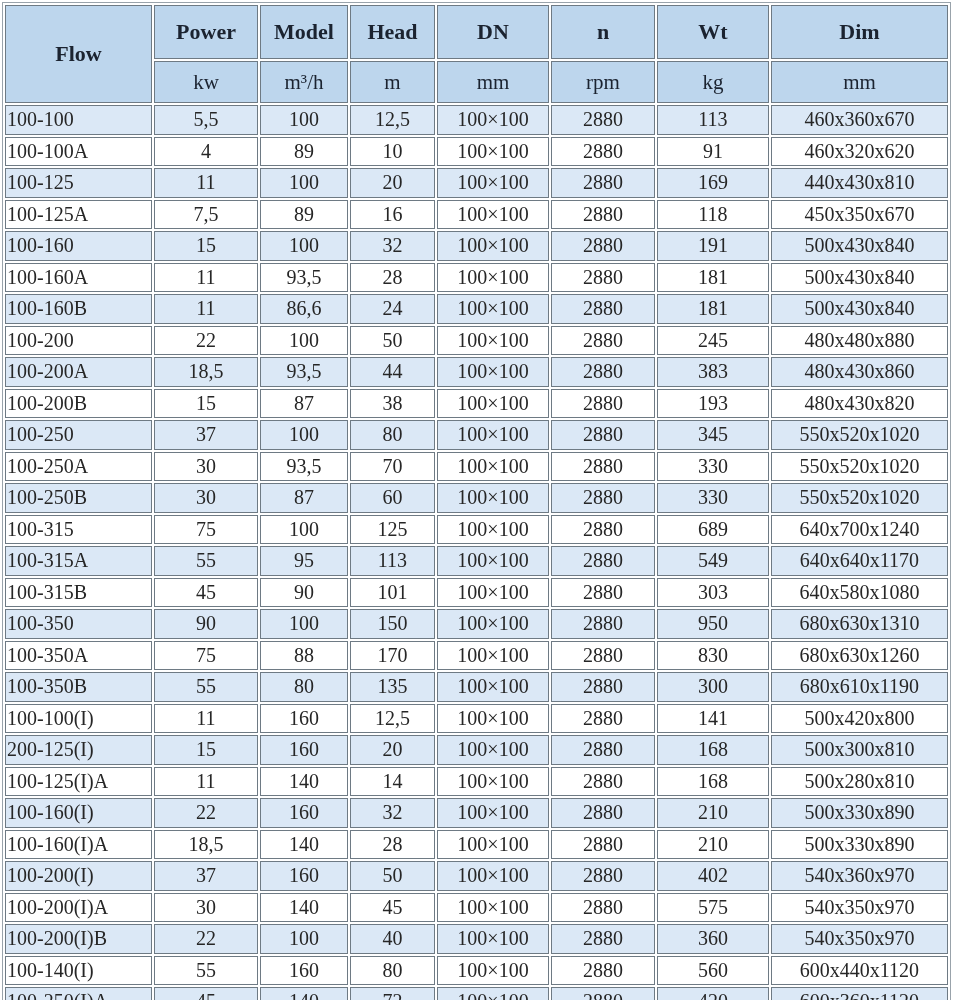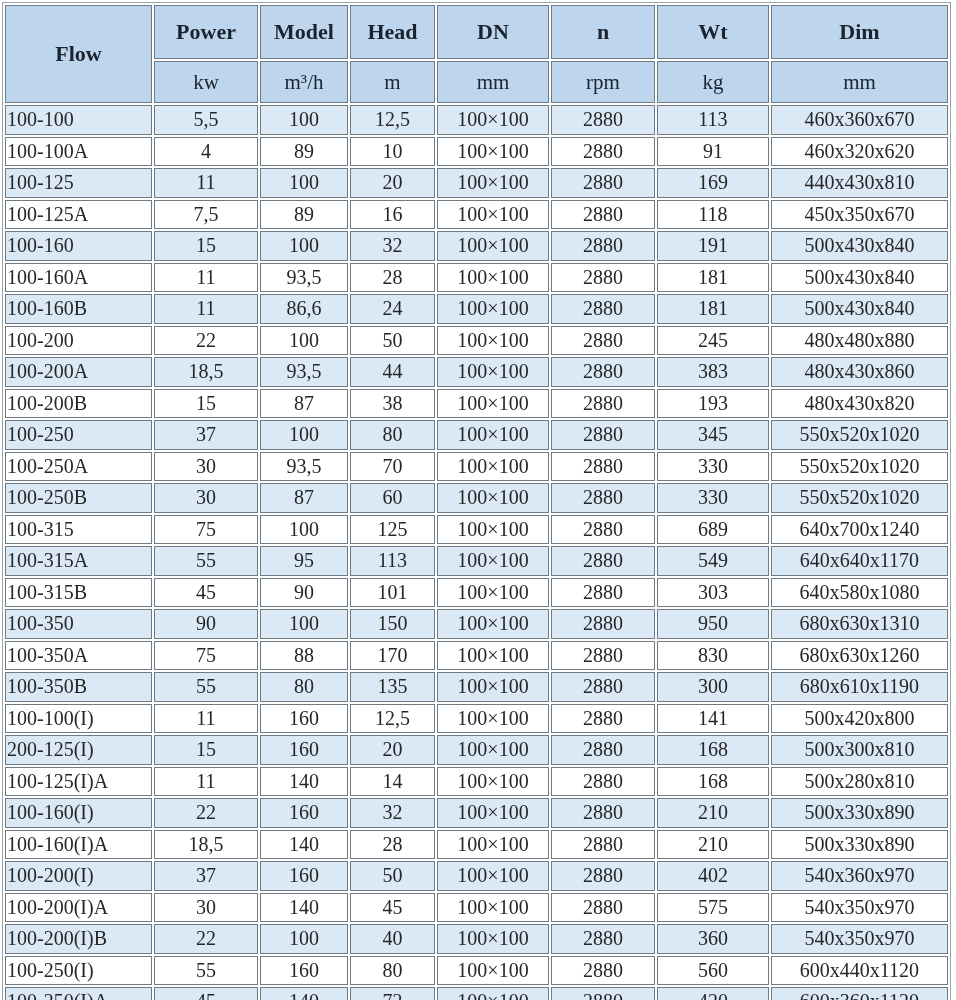--- a/index.html
+++ b/index.html
@@ -351,21 +351,21 @@
           <td class="c-model">100-200(I)B</td>
           <td>22</td>
           <td>100</td>
           <td>40</td>
           <td>100×100</td>
           <td>2880</td>
           <td>360</td>
           <td>540x350x970</td>
         </tr>
         <tr>
-          <td class="c-model">100-250(I)</td>
+          <td class="c-model">100-140(I)</td>
           <td>55</td>
           <td>160</td>
           <td>80</td>
           <td>100×100</td>
           <td>2880</td>
           <td>560</td>
           <td>600x440x1120</td>
         </tr>
         <tr>
           <td class="c-model">100-250(I)A</td>

